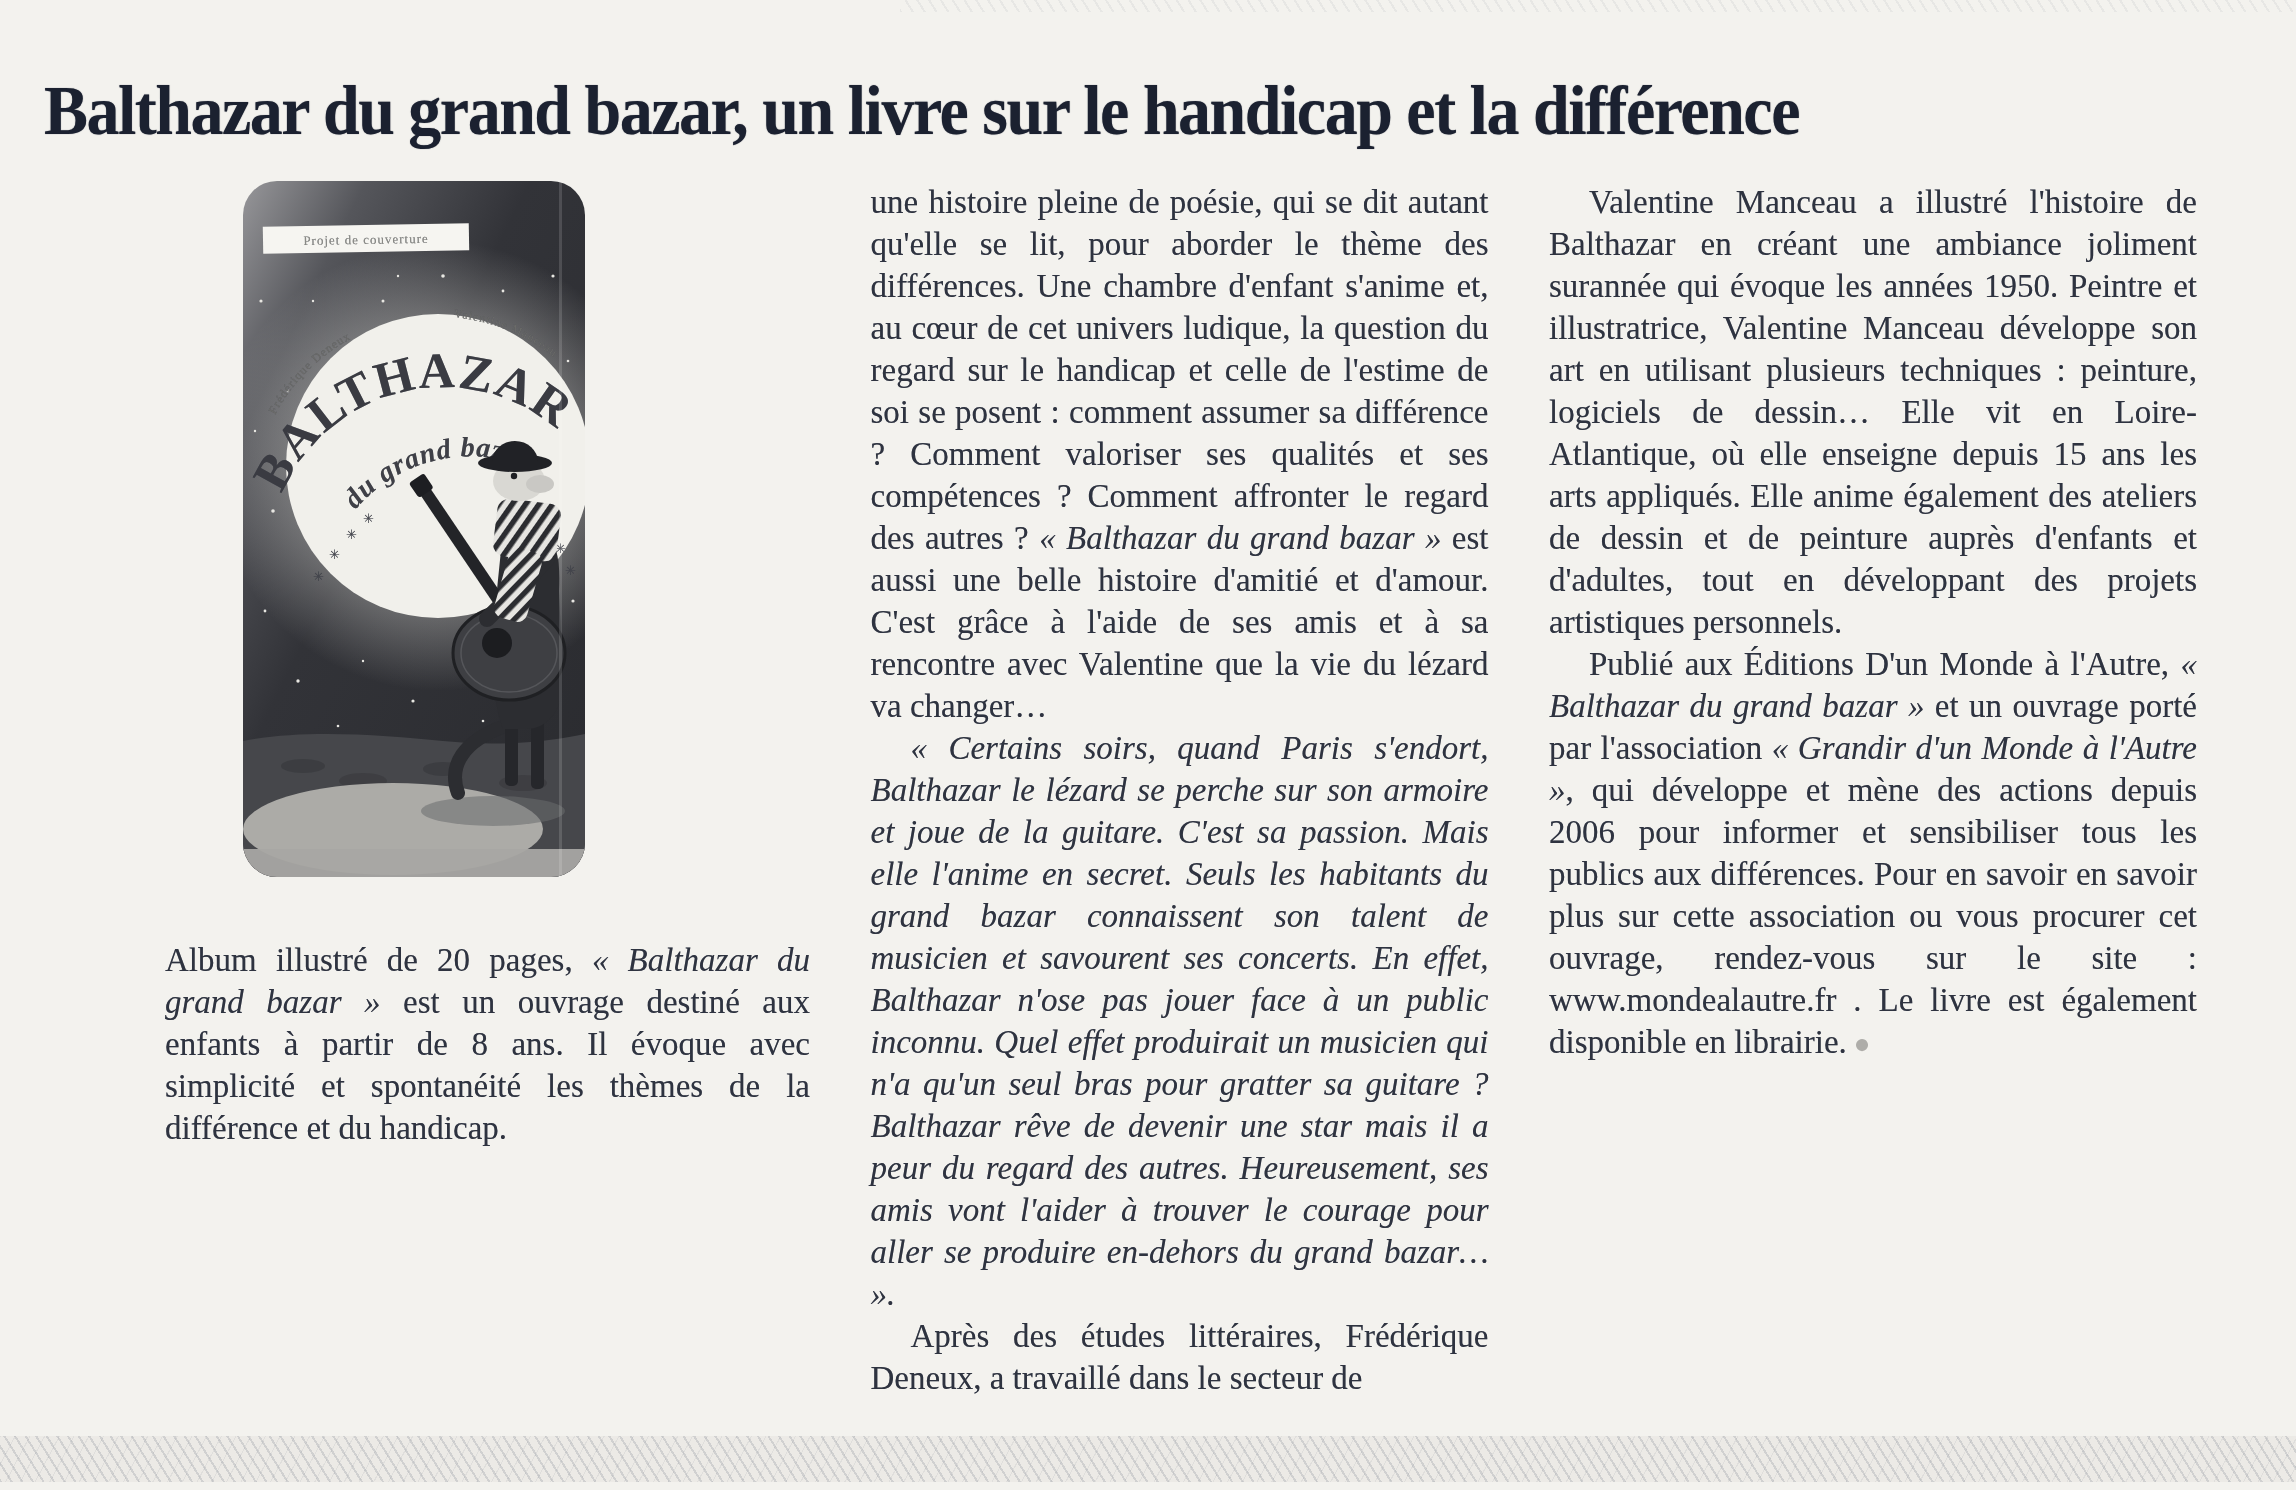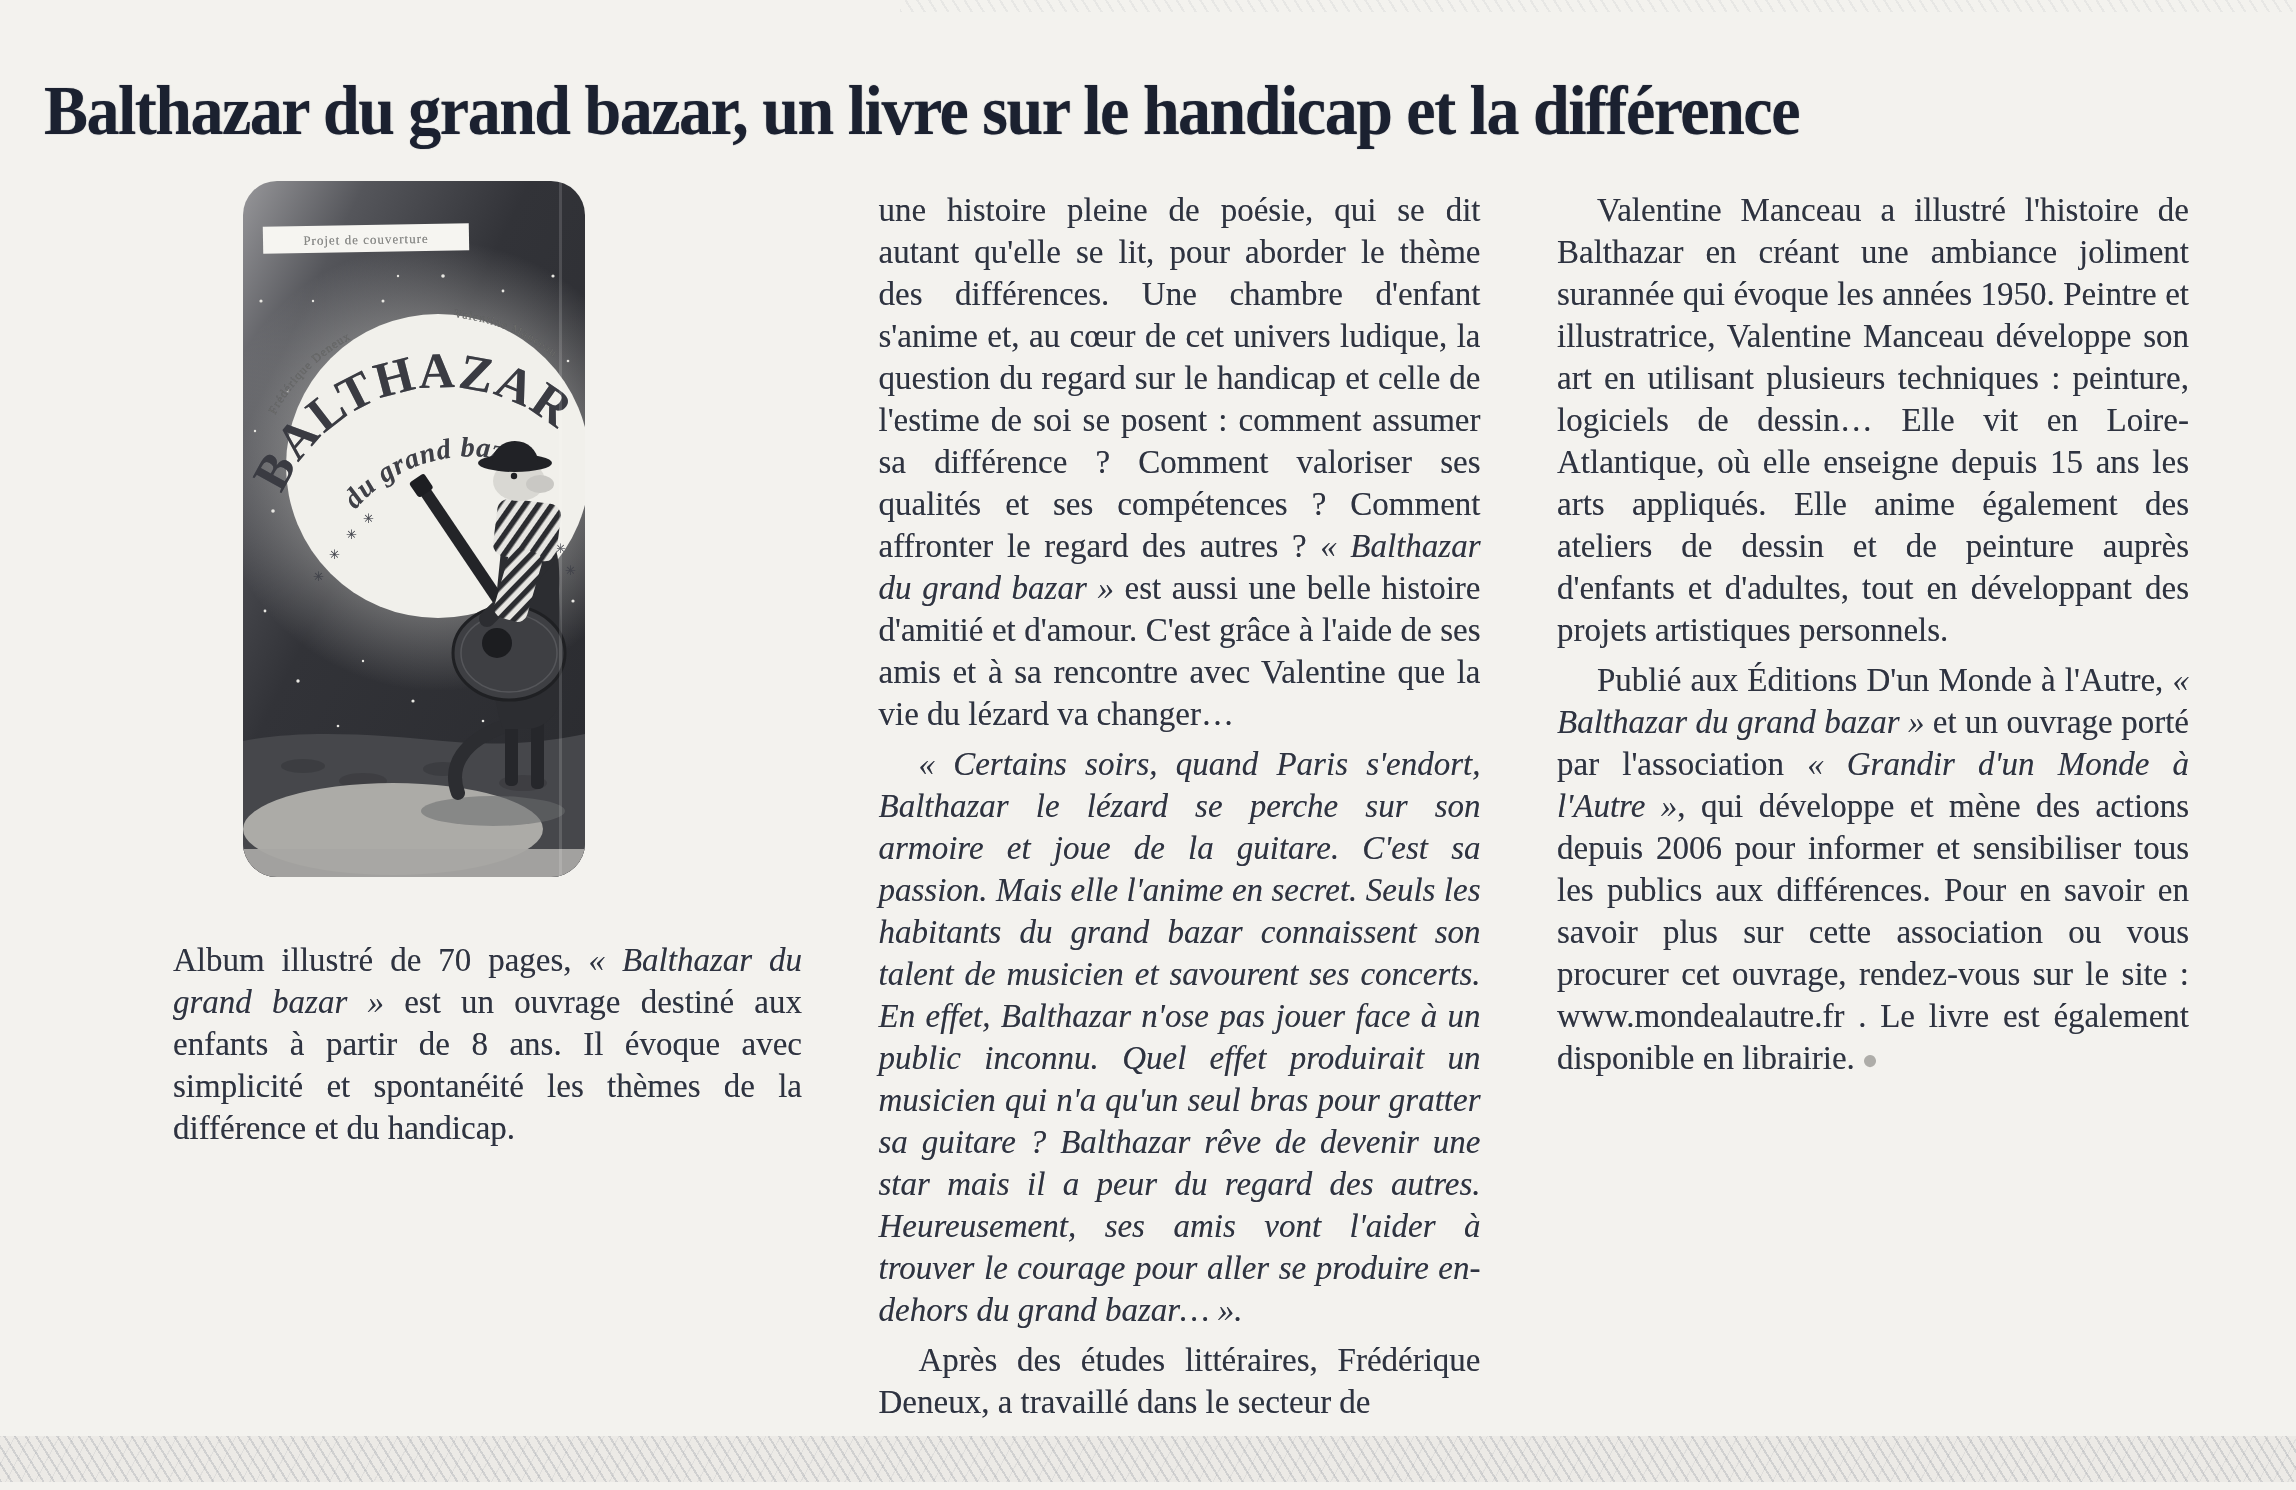--- a/index.html
+++ b/index.html
@@ -11,21 +11,21 @@
             white-space:nowrap;transform:scaleY(1.06);transform-origin:left top;
             text-shadow:0 0 1px rgba(27,33,48,.55);}
   .cols{position:absolute;left:165px;top:127px;width:2032px;display:flex;
         justify-content:space-between;}
   .col{font-size:33px;line-height:42px;text-align:justify;padding-top:54px;
        hyphens:auto;-webkit-hyphens:auto;
        text-shadow:0 0 .6px rgba(40,46,62,.45);}
   .col1{width:645px;}
   .col2{width:618px;}
   .col3{width:648px;}
-  .col p{margin:8px;}
+  .col p{margin:0;}
   .indent{text-indent:40px;}
   .it{font-style:italic;}
   .endmark{color:#aeada9;font-size:.85em;text-shadow:none;}
   .cover{margin-left:78px;width:342px;height:696px;display:block;}
   .caption{margin-top:62px;}
   .hatch-bottom{position:absolute;left:0;right:0;bottom:8px;height:46px;
     background:
       repeating-linear-gradient(58deg, rgba(110,118,132,.22) 0 2px, rgba(0,0,0,0) 2px 9px),
       repeating-linear-gradient(118deg, rgba(110,118,132,.10) 0 1px, rgba(0,0,0,0) 1px 13px),
       #eceae6;}
@@ -169,21 +169,21 @@
           <g transform="rotate(-1 120 58)">
             <rect x="20" y="44" width="206" height="27" fill="#f6f5f1"></rect>
             <text x="123" y="63" text-anchor="middle" font-size="13" fill="#8a8a86" letter-spacing="1">Projet de couverture</text>
           </g>
 
           <rect x="316" y="0" width="3" height="696" fill="#ffffff" opacity="0.14"></rect>
         </g>
       </svg>
 
       <div class="caption">
-        <p><span>Album illustré de 70 pages, </span><span class="it">« Balthazar du grand bazar »</span><span> est un ouvrage destiné aux enfants à partir de 8 ans. Il évoque avec simplicité et spontanéité les thèmes de la différence et du handicap.</span></p>
+        <p><span>Album illustré de 20 pages, </span><span class="it">« Balthazar du grand bazar »</span><span> est un ouvrage destiné aux enfants à partir de 8 ans. Il évoque avec simplicité et spontanéité les thèmes de la différence et du handicap.</span></p>
       </div>
     </div>
 
     <div class="col col2">
       <p><span>une histoire pleine de poésie, qui se dit autant qu'elle se lit, pour aborder le thème des différences. Une chambre d'enfant s'anime et, au cœur de cet univers ludique, la question du regard sur le handicap et celle de l'estime de soi se posent : comment assumer sa différence ? Comment valoriser ses qualités et ses compétences ? Comment affronter le regard des autres ? </span><span class="it">« Balthazar du grand bazar »</span><span> est aussi une belle histoire d'amitié et d'amour. C'est grâce à l'aide de ses amis et à sa rencontre avec Valentine que la vie du lézard va changer…</span></p>
       <p class="indent"><span class="it">« Certains soirs, quand Paris s'endort, Balthazar le lézard se perche sur son armoire et joue de la guitare. C'est sa passion. Mais elle l'anime en secret. Seuls les habitants du grand bazar connaissent son talent de musicien et savourent ses concerts. En effet, Balthazar n'ose pas jouer face à un public inconnu. Quel effet produirait un musicien qui n'a qu'un seul bras pour gratter sa guitare ? Balthazar rêve de devenir une star mais il a peur du regard des autres. Heureusement, ses amis vont l'aider à trouver le courage pour aller se produire en-dehors du grand bazar… ».</span></p>
       <p class="indent"><span>Après des études littéraires, Frédérique Deneux, a travaillé dans le secteur de</span></p>
     </div>
 
     <div class="col col3">

